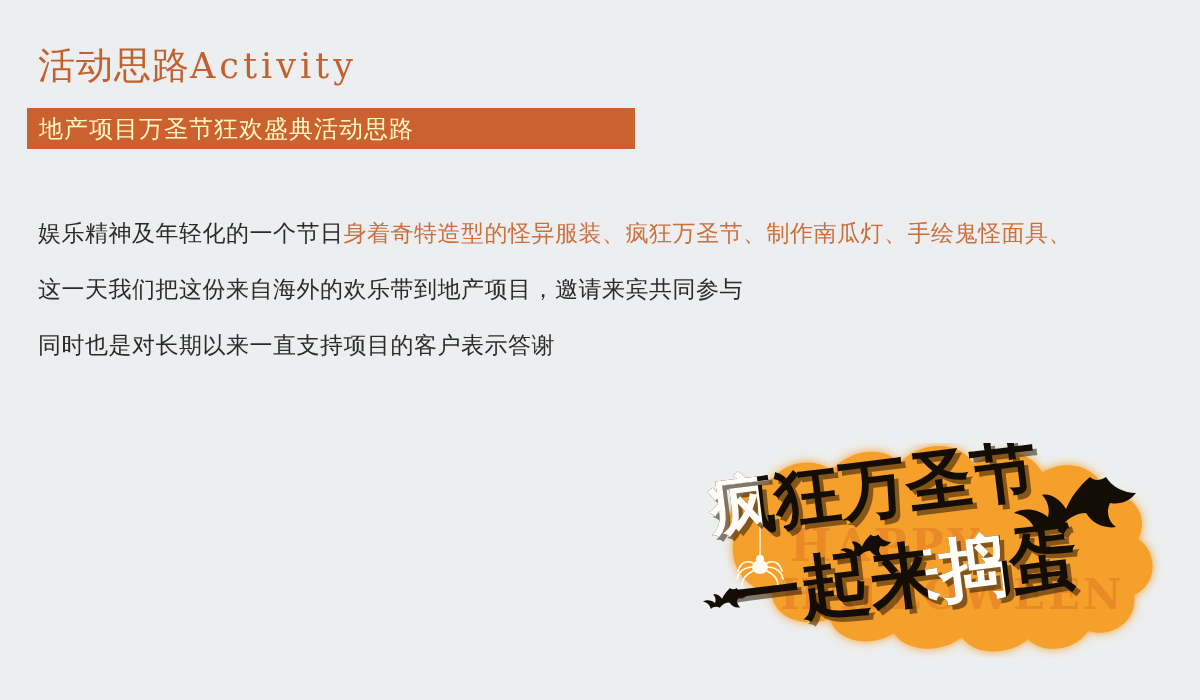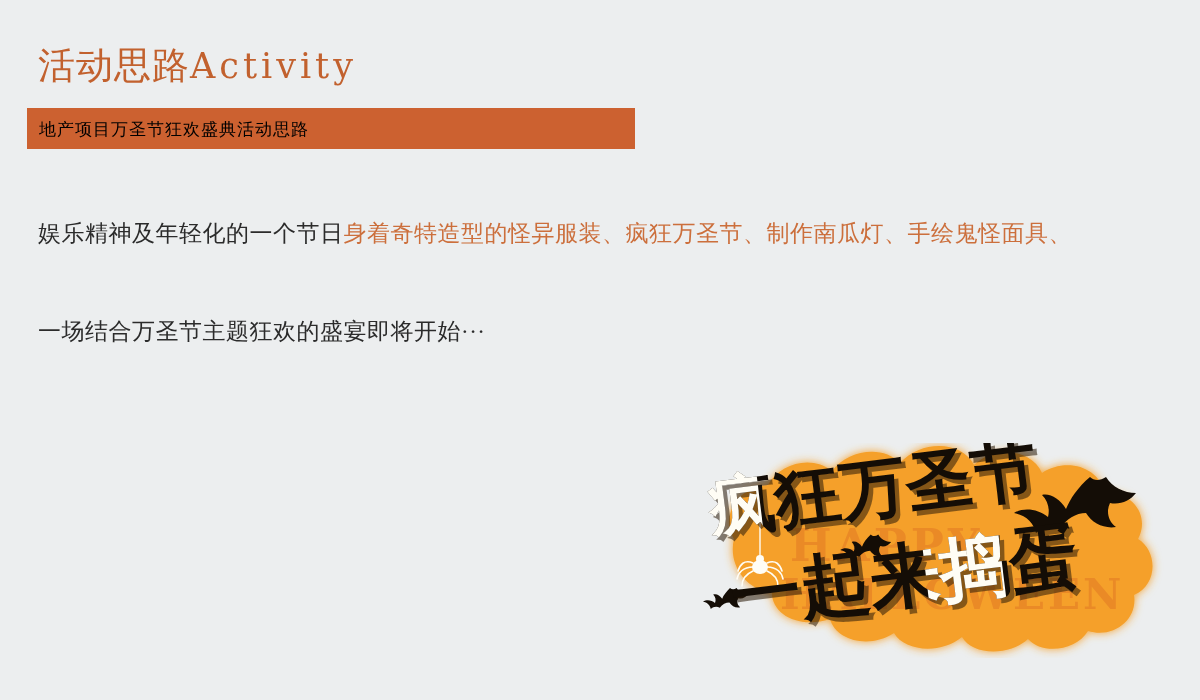--- a/index.html
+++ b/index.html
@@ -57,23 +57,23 @@
     width: 608px;
     height: 41px;
     background: #CC6130;
   }
   .title-bar-text {
     position: absolute;
     left: 12px;
     top: 50%;
     transform: translateY(-50%);
     font-family: "Liberation Serif", "DejaVu Serif", serif;
-    font-size: 17px;
+    font-size: 24px;
     letter-spacing: 1px;
-    color: #000000;
+    color: #fef9c3;
     white-space: nowrap;
   }
 
   
   .body-copy {
     position: absolute;
     left: 38px;
     top: 206px;
     width: 1130px;
   }
@@ -118,22 +118,23 @@
   </div>
 
   <div class="title-bar">
     <div class="title-bar-text">地产项目万圣节狂欢盛典活动思路</div>
   </div>
 
   <div class="body-copy">
     <div class="para">
       <span>娱乐精神及年轻化的一个节日</span><span class="hl">身着奇特造型的怪异服装、疯狂万圣节、制作南瓜灯、手绘鬼怪面具、</span>
     </div>
+    <div class="para">这一天我们把这份来自海外的欢乐带到地产项目，邀请来宾共同参与</div>
+    <div class="para">同时也是对长期以来一直支持项目的客户表示答谢</div>
     <div class="gap"></div>
-    <div class="para">一场结合万圣节主题狂欢的盛宴即将开始···</div>
   </div>
 
   <div class="art">
     <svg viewBox="0 0 520 215" xmlns="http://www.w3.org/2000/svg" aria-hidden="true">
       <defs>
         <filter id="softglow" x="-30%" y="-30%" width="160%" height="160%">
           <feGaussianBlur stdDeviation="5" result="b"></feGaussianBlur>
           <feMerge>
             <feMergeNode in="b"></feMergeNode>
             <feMergeNode in="SourceGraphic"></feMergeNode>

